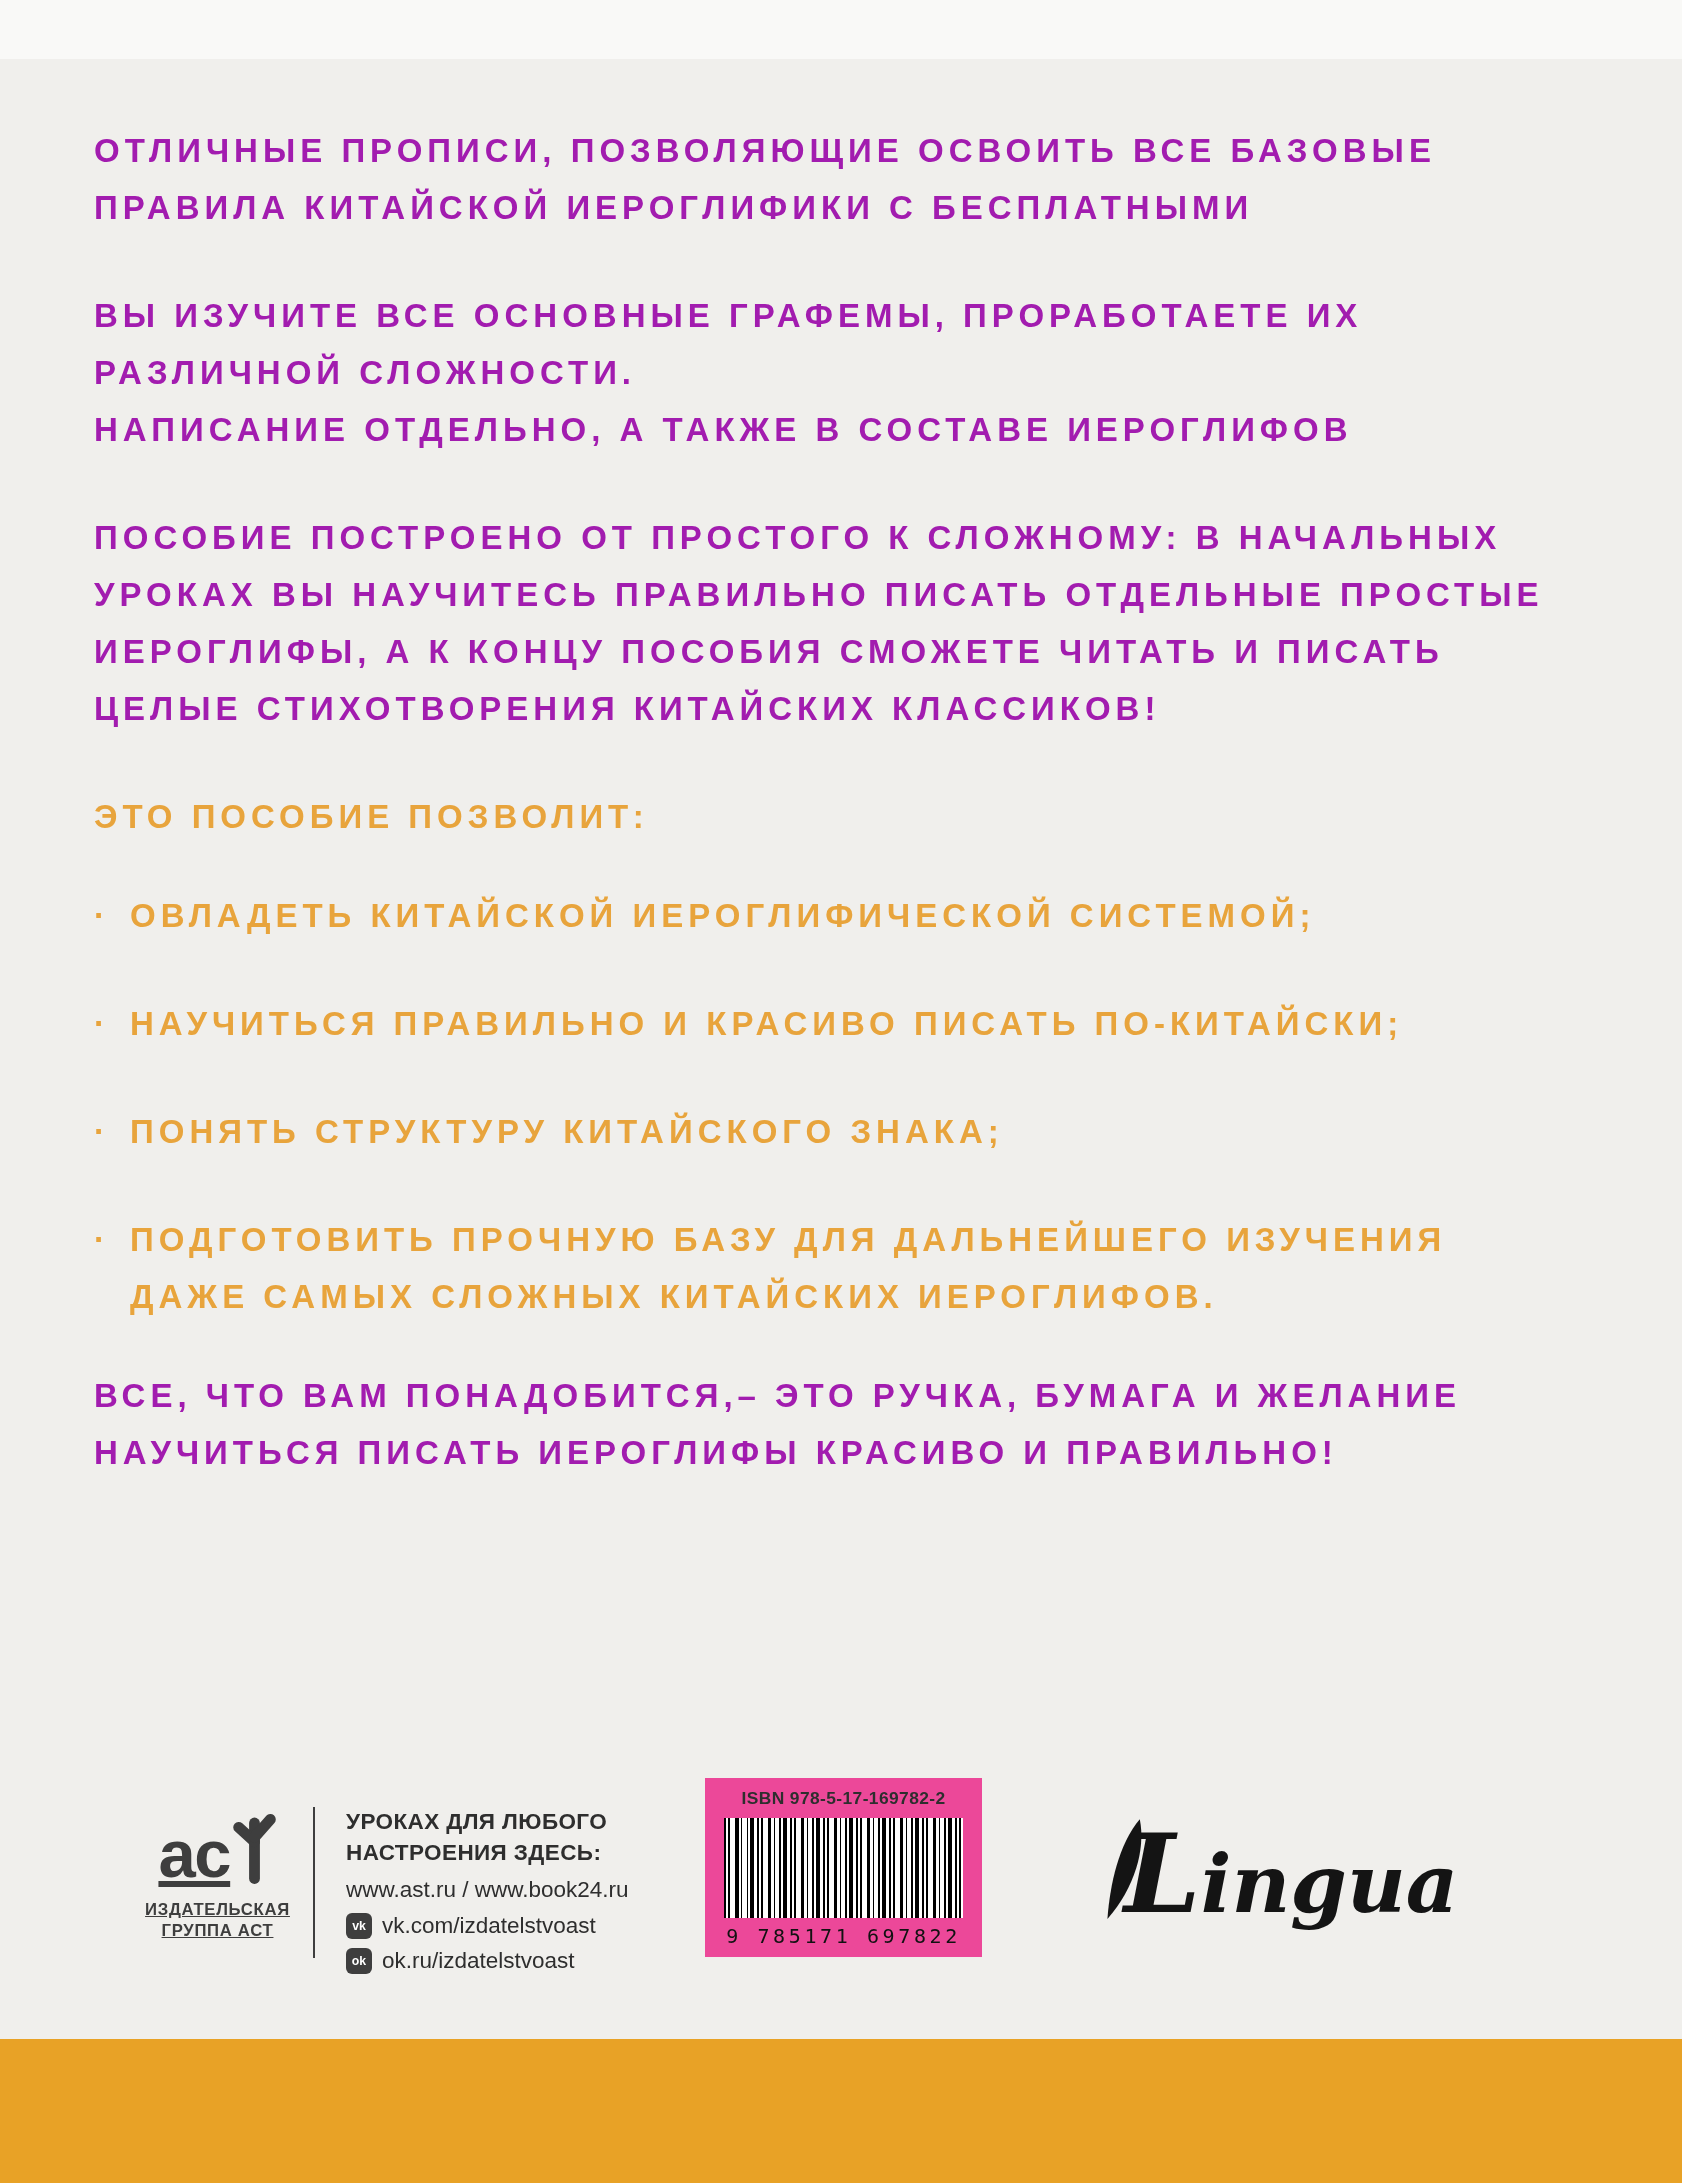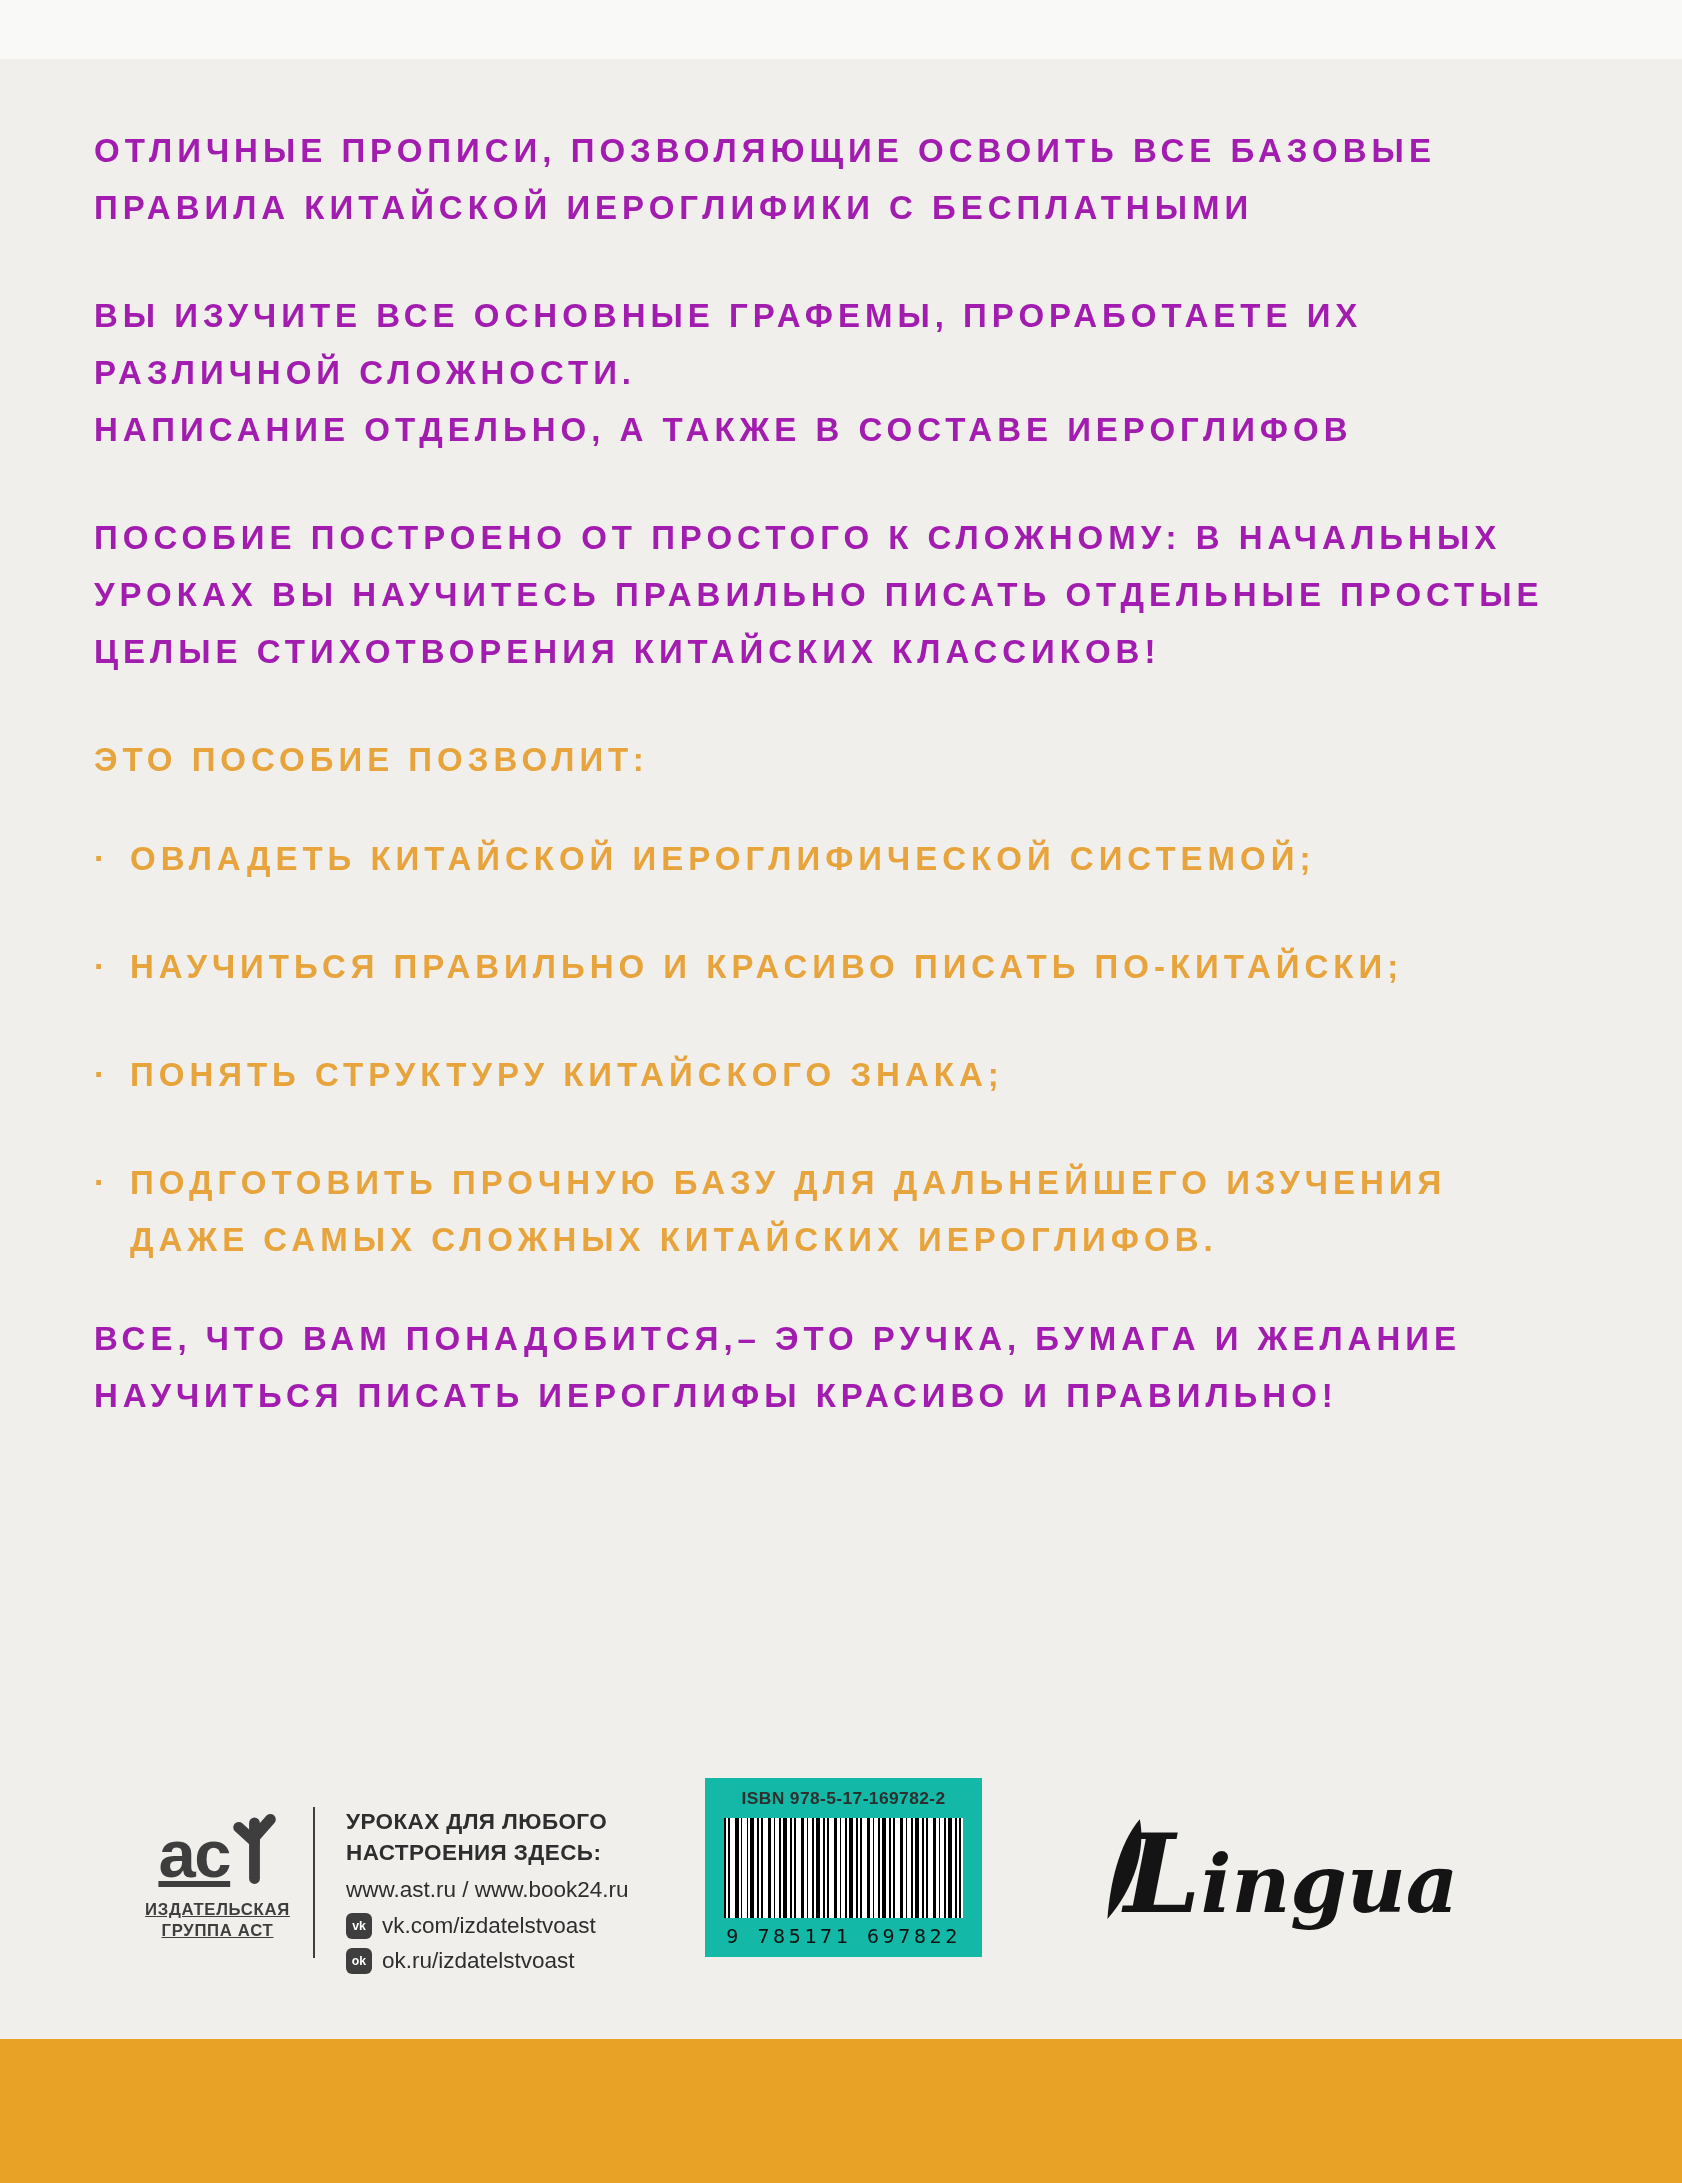--- a/index.html
+++ b/index.html
@@ -35,21 +35,21 @@
   .divider{position:absolute;left:313px;top:30px;width:2.2px;height:151px;background:#3e3e3e;}
   .promo{position:absolute;left:346px;top:29px;}
   .promo-head{font-size:22.5px;font-weight:700;line-height:31px;letter-spacing:0.4px;color:#2e2e2e;}
   .promo-site{font-size:22.5px;line-height:29px;margin-top:7.2px;color:#2e2e2e;}
   .promo-row{display:flex;align-items:center;gap:10px;margin-top:8.7px;font-size:22.5px;color:#2e2e2e;}
   .sq-icon{
     width:26px;height:26px;border-radius:6px;background:#3e3e3e;flex:0 0 auto;
     display:flex;align-items:center;justify-content:center;
     color:#fff;font-size:12.3px;font-weight:700;letter-spacing:0;
   }
-  .isbn-box{position:absolute;left:705px;top:1.4px;width:277px;background:#14b8a6;padding:10px 11.6px 8.7px 11.6px;box-sizing:border-box;text-align:center;}
+  .isbn-box{position:absolute;left:705px;top:1.4px;width:277px;background:#ec4899;padding:10px 11.6px 8.7px 11.6px;box-sizing:border-box;text-align:center;}
   .isbn-label{font-size:17.4px;font-weight:700;letter-spacing:0.4px;color:#2e2e2e;white-space:nowrap;}
   .barcode{
     margin:8.7px auto 0 auto;width:239px;height:100px;
     background:repeating-linear-gradient(90deg,
       #000 0 2.2px,#fff 2.2px 4.3px,
       #000 4.3px 5.8px,#fff 5.8px 11px,
       #000 11px 14.5px,#fff 14.5px 16.7px,
       #000 16.7px 18px,#fff 18px 22.5px,
       #000 22.5px 24px,#fff 24px 26px,
       #000 26px 30px,#fff 30px 33px);
@@ -79,20 +79,21 @@
 
     <div class="para">
       <div class="line">ВЫ ИЗУЧИТЕ ВСЕ ОСНОВНЫЕ ГРАФЕМЫ, ПРОРАБОТАЕТЕ ИХ</div>
       <div class="line">РАЗЛИЧНОЙ СЛОЖНОСТИ.</div>
       <div class="line">НАПИСАНИЕ ОТДЕЛЬНО, А ТАКЖЕ В СОСТАВЕ ИЕРОГЛИФОВ</div>
     </div>
 
     <div class="para">
       <div class="line">ПОСОБИЕ ПОСТРОЕНО ОТ ПРОСТОГО К СЛОЖНОМУ: В НАЧАЛЬНЫХ</div>
       <div class="line">УРОКАХ ВЫ НАУЧИТЕСЬ ПРАВИЛЬНО ПИСАТЬ ОТДЕЛЬНЫЕ ПРОСТЫЕ</div>
+      <div class="line">ИЕРОГЛИФЫ, А К КОНЦУ ПОСОБИЯ СМОЖЕТЕ ЧИТАТЬ И ПИСАТЬ</div>
       <div class="line">ЦЕЛЫЕ СТИХОТВОРЕНИЯ КИТАЙСКИХ КЛАССИКОВ!</div>
     </div>
 
     <div class="para accent heading">
       <div class="line">ЭТО ПОСОБИЕ ПОЗВОЛИТ:</div>
     </div>
 
     <div class="para accent bullet">
       <span class="marker">·</span>
       <div class="line">ОВЛАДЕТЬ КИТАЙСКОЙ ИЕРОГЛИФИЧЕСКОЙ СИСТЕМОЙ;</div>

